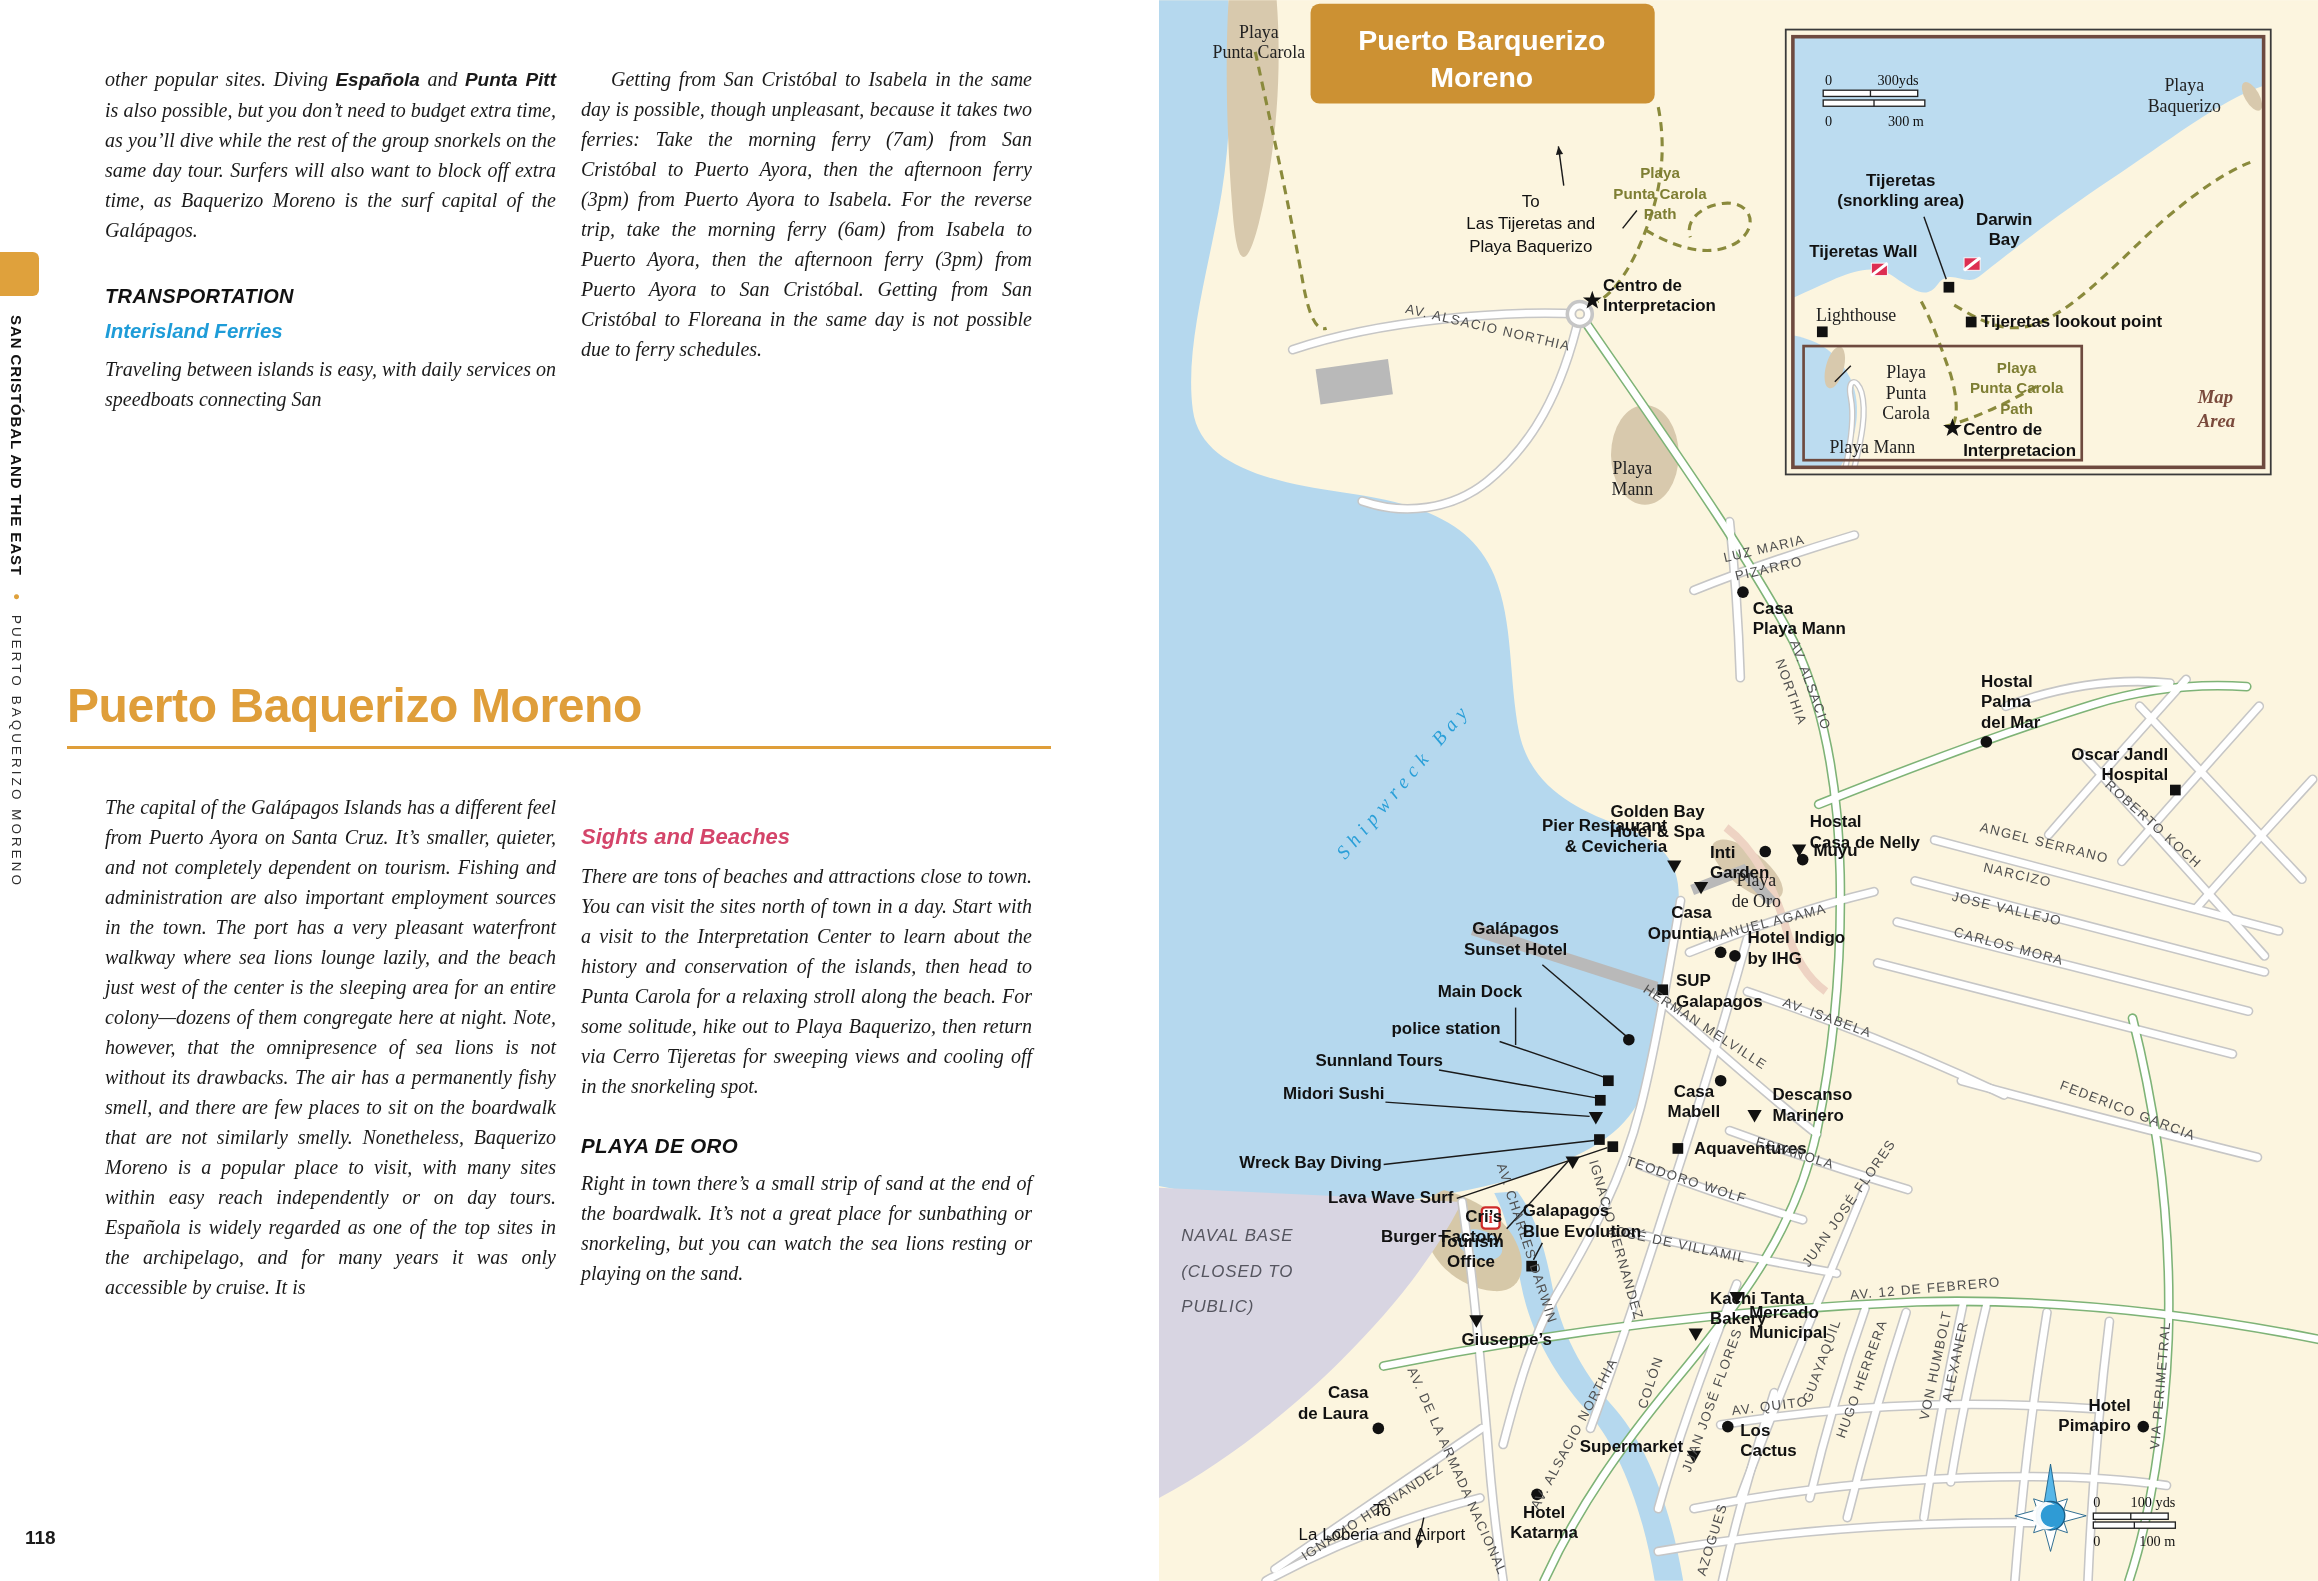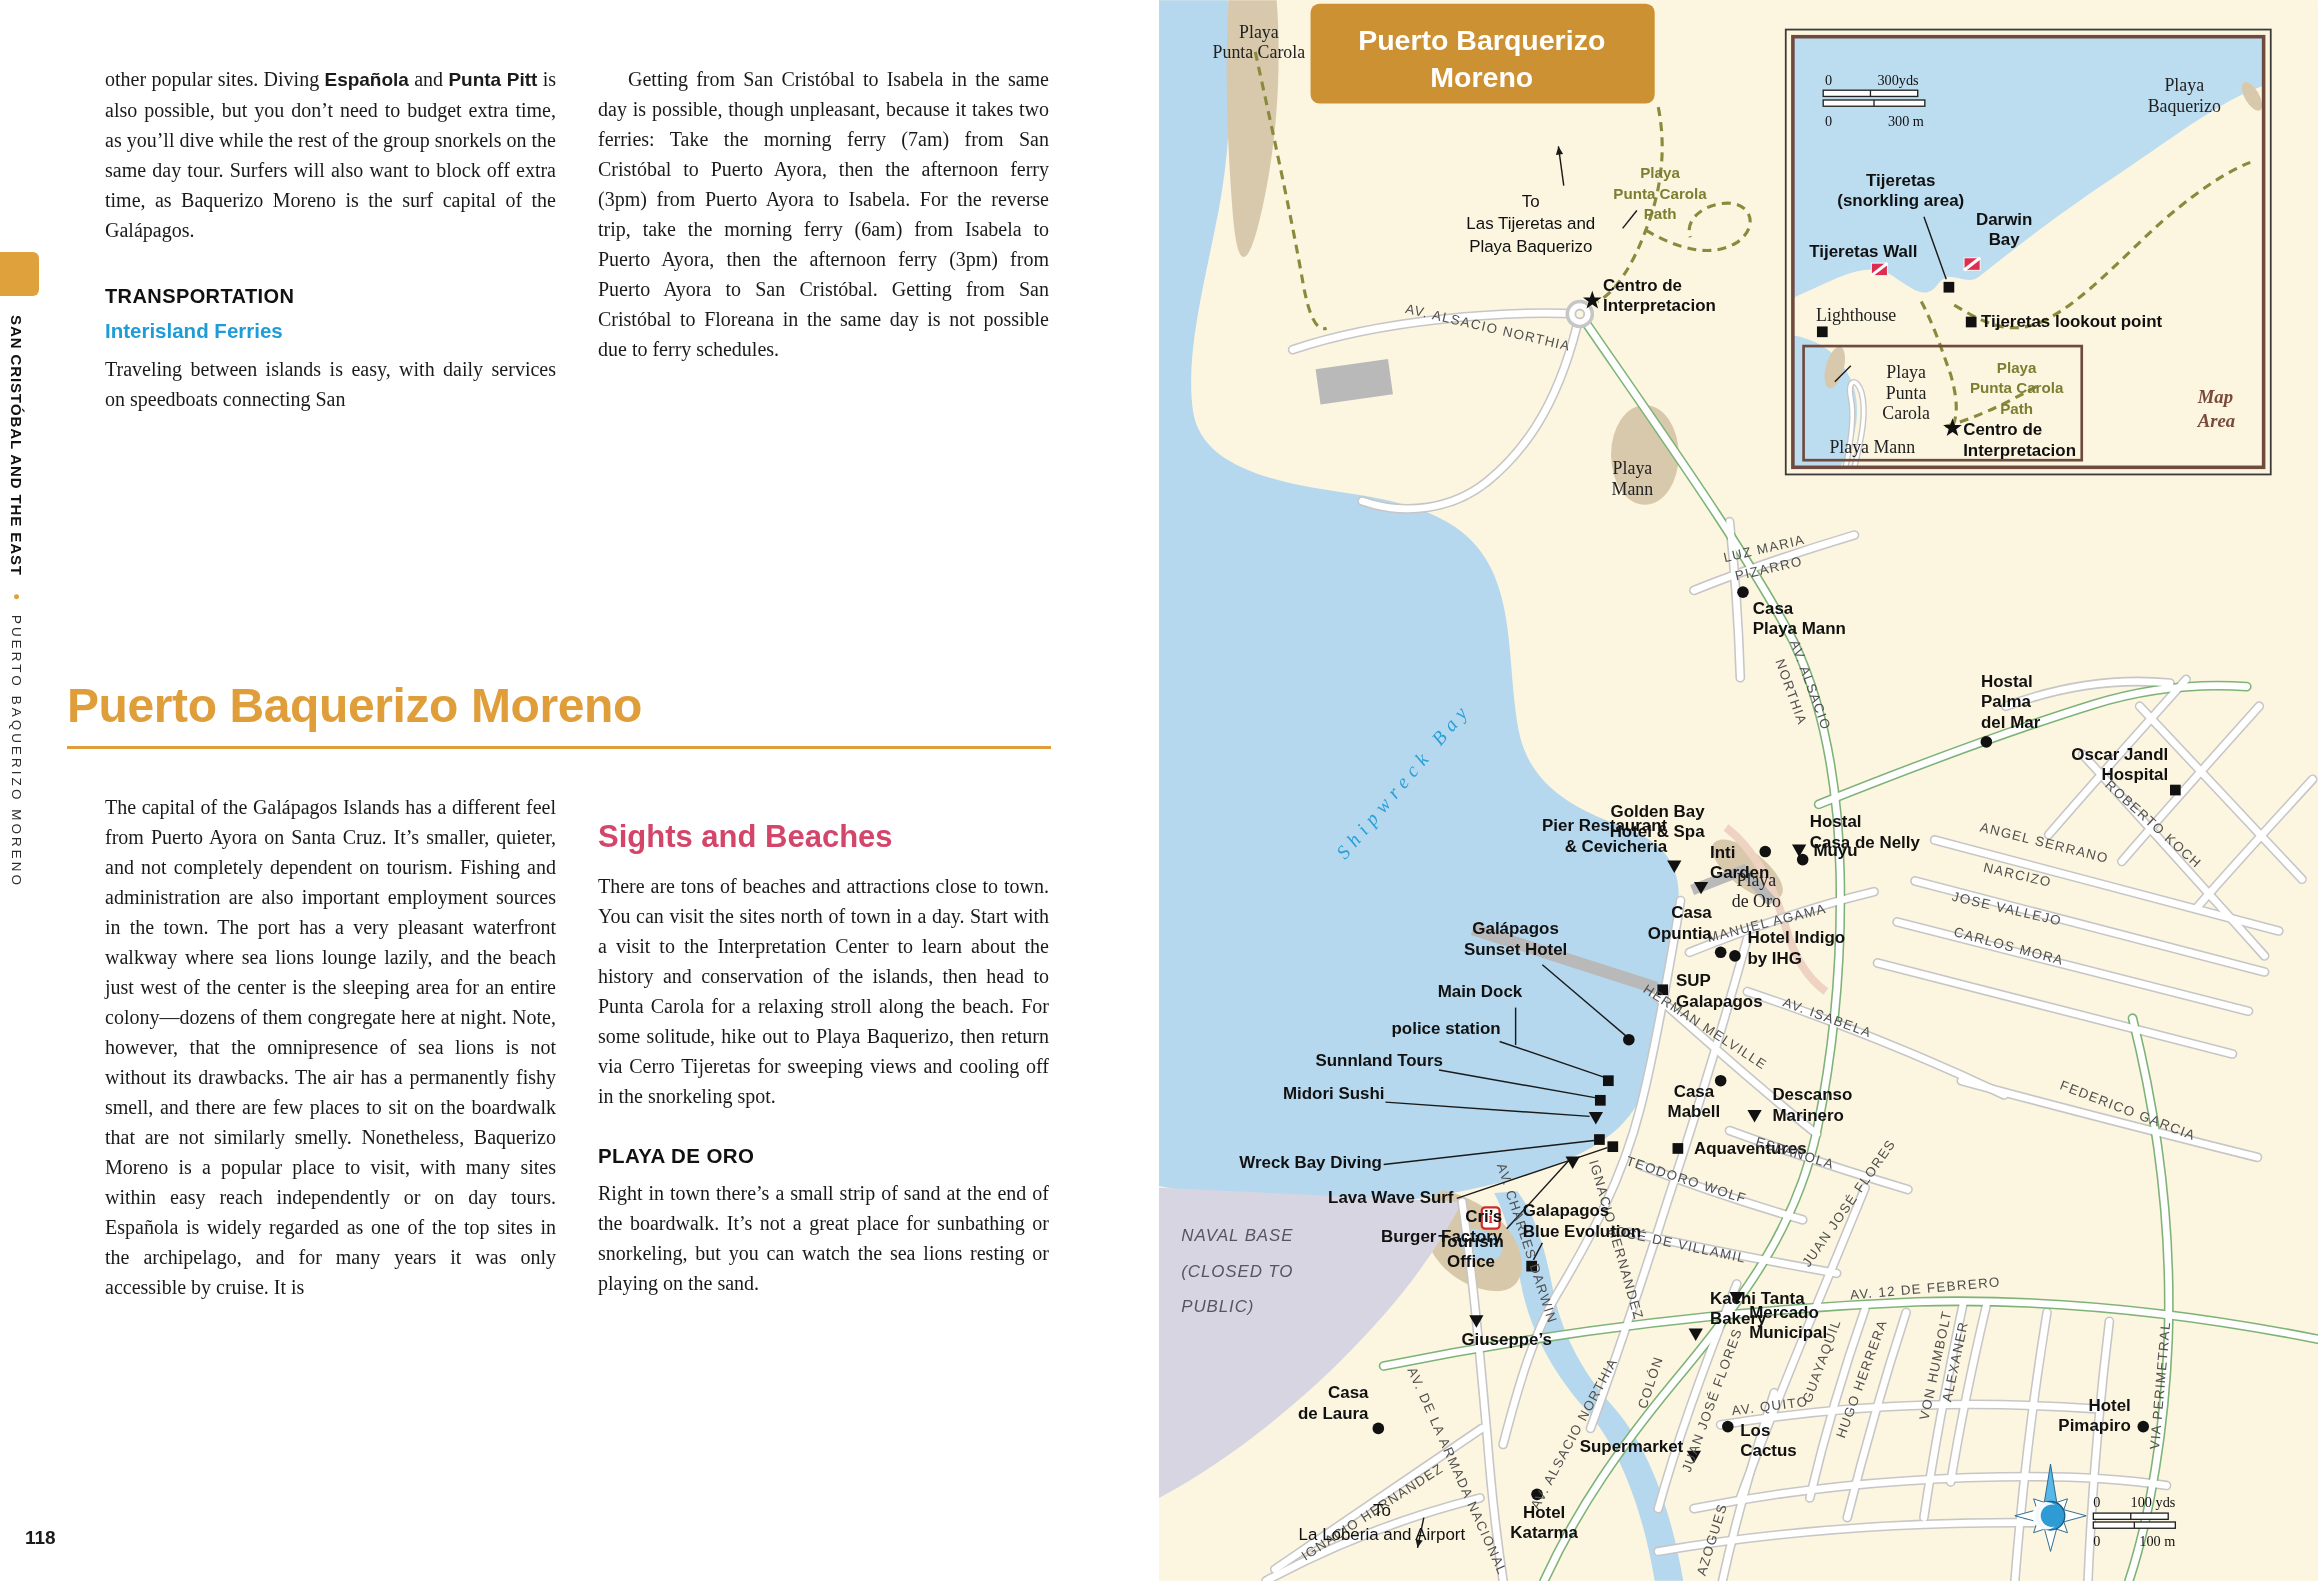--- a/index.html
+++ b/index.html
@@ -9,33 +9,33 @@
   
   #left-page{position:absolute;left:0;top:0;width:1159px;height:1581px;background:#fff;}
   #side-tab{position:absolute;left:0;top:252px;width:39px;height:44px;background:#dfa13c;border-radius:0 6.2px 6.2px 0;}
   #side-vert{position:absolute;left:8px;top:315px;writing-mode:vertical-rl;white-space:nowrap;
              font-family:"Liberation Sans",sans-serif;}
   #side-vert .chap{font-weight:bold;font-size:15px;letter-spacing:0.9px;color:#111;}
   #side-vert .bdot{color:#dfa13c;font-size:11.6px;padding:9px 0;}
   #side-vert .sect{font-size:13.4px;letter-spacing:3.1px;color:#2c2c2c;}
 
   .abs{position:absolute;}
-  .cols{display:flex;gap:42px;}
+  .cols{display:flex;gap:25px;font-style:italic;}
   .col{width:451px;font-size:20px;line-height:30px;}
   .col p{margin:0;text-align:justify;}
   .col p.ind{text-indent:30px;}
   .col .b{font-family:"Liberation Sans",sans-serif;font-weight:bold;font-size:19px;}
 
   #block1{left:105px;top:64px;width:945px;}
   h2.sans{font-family:"Liberation Sans",sans-serif;font-weight:bold;font-size:20px;
           letter-spacing:0.4px;color:#111;margin:36px 0 5.4px 0;}
   h3.blue{font-family:"Liberation Sans",sans-serif;font-weight:bold;font-size:20.5px;
           color:#1e9cd8;margin:0 0 8px 0;}
-  h2.pink{font-family:"Liberation Sans",sans-serif;font-weight:bold;font-size:31px;
-          color:#d4456a;margin:30px 0 19px 0;}
+  h2.pink{font-family:"Liberation Sans",sans-serif;font-weight:bold;font-size:22px;
+          color:#d4456a;margin:30px 0 9px 0;}
   h3.caps{font-family:"Liberation Sans",sans-serif;font-weight:bold;font-size:20.5px;
           letter-spacing:0.4px;color:#111;margin:30px 0 7.1px 0;}
 
   #head-wrap{left:67px;top:678px;width:985px;}
   #main-h1{font-family:"Liberation Sans",sans-serif;font-weight:bold;font-size:48px;
            letter-spacing:-0.4px;color:#df9e3a;margin:0;}
   #head-rule{border:none;border-top:3.6px solid #df9e3a;margin:12.5px 0 0 0;width:984px;}
 
   #block2{left:105px;top:792px;width:945px;}
   #pagenum{left:25px;top:1527px;font-family:"Liberation Sans",sans-serif;font-weight:bold;font-size:19px;}

